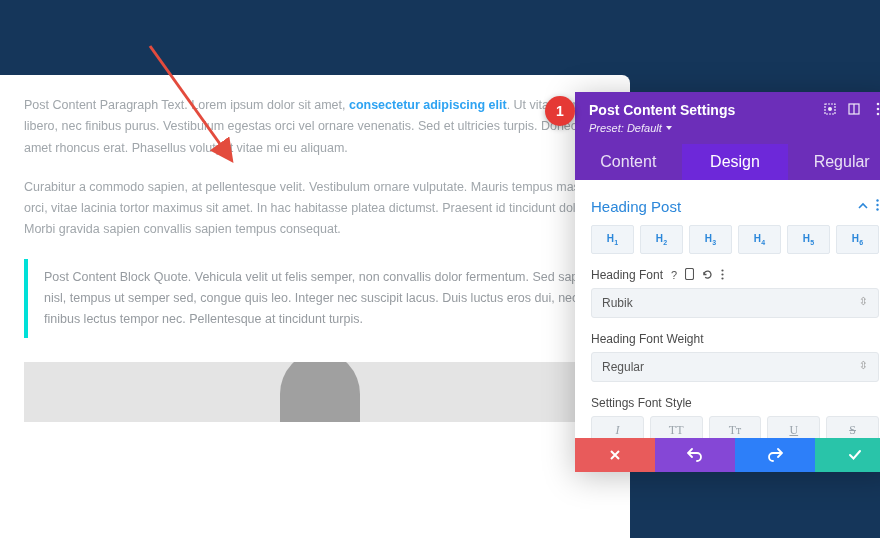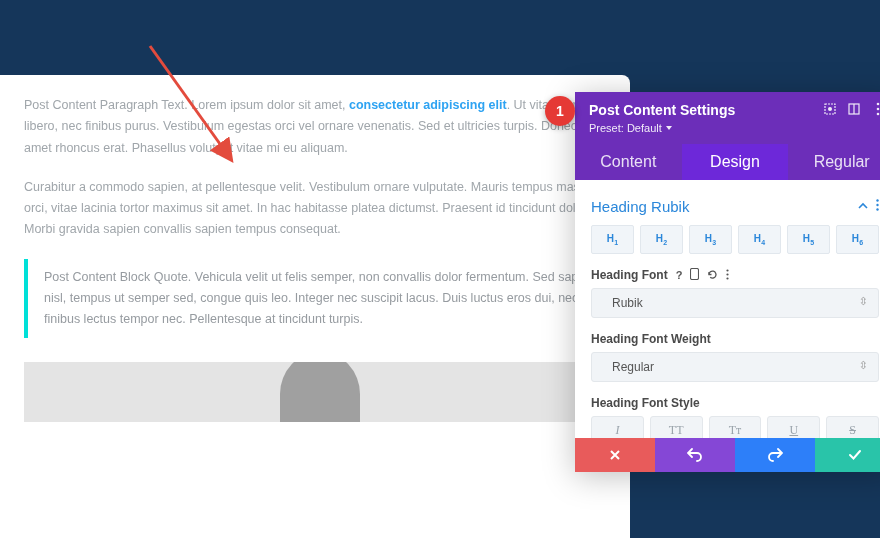--- a/index.html
+++ b/index.html
@@ -13,42 +13,42 @@
 .img-placeholder { margin-top: 24px; background: #e4e4e4; height: 60px; position: relative; overflow: hidden; }
 .img-placeholder::after { content:''; position:absolute; left:44%; bottom:0; width:80px; height:70px; background:#a0a0a0; border-radius:50% 50% 0 0 / 60% 60% 0 0; }
 
 .arrow { position: absolute; left: 140px; top: 38px; pointer-events: none; }
 
 .annotation-badge { position: absolute; left: 545px; top: 96px; width: 30px; height: 30px; background: #e53935; border-radius: 50%; color: #fff; font-weight: 700; font-size: 14px; display: flex; align-items: center; justify-content: center; box-shadow: 0 2px 6px rgba(0,0,0,.3); z-index: 50; }
 
 .panel { position: absolute; left: 575px; top: 92px; width: 320px; background: #fff; box-shadow: 0 4px 30px rgba(0,0,0,.25); border-radius: 0; z-index: 30; }
 .panel-header { background: #6c2eb9; color: #fff; padding: 10px 14px 8px; position: relative; }
 .panel-title { font-size: 14px; font-weight: 600; }
-.panel-preset { font-size: 11px; opacity: .9; margin-top: 2px; display: inline-flex; align-items: center; gap: 4px; cursor: pointer; }
+.panel-preset { font-size: 11px; opacity: .9; margin-top: 2px; display: inline-flex; align-items: center; gap: 4px; cursor: pointer; font-style: italic; }
 .panel-preset::after { content:''; border-left:3px solid transparent; border-right:3px solid transparent; border-top:4px solid #fff; display:inline-block; }
 .panel-header-icons { position: absolute; right: 10px; top: 10px; display: flex; gap: 10px; align-items: center; }
 .panel-header-icons span { width: 14px; height: 14px; display: inline-flex; align-items: center; justify-content: center; cursor: pointer; opacity: .9; }
 
 .tabs { display: flex; background: #6c2eb9; }
 .tab { flex: 1; text-align: center; padding: 9px 4px; font-size: 16px; color: rgba(255,255,255,.85); cursor: pointer; }
 .tab.active { background: #6d28d9; color: #fff; font-weight: 500; }
 
 .panel-body { padding: 12px 16px 0; max-height: 258px; overflow: hidden; position: relative; }
 .section-header { display: flex; align-items: center; justify-content: space-between; color: #2b87da; font-size: 15px; font-weight: 500; padding: 6px 0 10px; }
 .section-header-icons { display: flex; gap: 8px; align-items: center; }
 .section-header-icons span { color: #2b87da; cursor: pointer; font-size: 12px; }
 
 .h-tabs { display: flex; gap: 6px; margin-bottom: 14px; }
 .h-tab { flex: 1; background: #f1f5f9; border: 1px solid #e1e7ed; color: #2b87da; font-size: 10px; font-weight: 700; text-align: center; padding: 7px 0; cursor: pointer; border-radius: 2px; letter-spacing: .3px; }
 .h-tab .sub { font-size: 7px; vertical-align: sub; }
 
-.field-label { font-size: 12px; color: #4a4a4a; font-weight: 700; margin-bottom: 6px; display: flex; align-items: flex-start; gap: 8px; }
+.field-label { font-size: 12px; color: #4a4a4a; font-weight: 400; margin-bottom: 6px; display: flex; align-items: flex-start; gap: 8px; }
 .field-label .mini-icons { display: inline-flex; gap: 8px; align-items: center; color: #555; font-size: 11px; }
 .field-label .mini-icons span { cursor: pointer; }
-.select { background: #f1f4f7; border: 1px solid #e3e7eb; border-radius: 3px; padding: 7px 20px; font-size: 12px; color: #555; margin-bottom: 14px; position: relative; cursor: pointer; }
+.select { background: #f1f4f7; border: 1px solid #e3e7eb; border-radius: 3px; padding: 7px 10px; font-size: 12px; color: #555; margin-bottom: 14px; position: relative; cursor: pointer; }
 .select::after { content:'⇳'; position:absolute; right:10px; top:6px; color:#999; font-size:11px; }
 
 .style-row { display: flex; gap: 6px; margin-bottom: 10px; }
 .style-btn { flex: 1; background: #f1f4f7; border: 1px solid #e3e7eb; border-radius: 3px; padding: 6px 0; text-align: center; font-size: 12px; color: #9aa3ab; cursor: pointer; font-family: Georgia, serif; }
 
 .panel-footer { display: flex; height: 34px; }
 .foot-btn { flex: 1; display: flex; align-items: center; justify-content: center; color: #fff; cursor: pointer; font-size: 14px; }
 .fb-close { background: #e85b5b; }
 .fb-undo { background: #8547d6; }
 .fb-redo { background: #2d7ff9; }
@@ -109,21 +109,21 @@
   </div>
 
   <div class="tabs">
     <div class="tab">Content</div>
     <div class="tab active">Design</div>
     <div class="tab">Regular</div>
   </div>
 
   <div class="panel-body">
     <div class="section-header">
-      <span>Heading Rubik</span>
+      <span>Heading Post</span>
       <span class="section-header-icons">
         <span><svg width="10" height="10" viewBox="0 0 10 10">
               <path d="M1 7 L5 3 L9 7" fill="none" stroke="#2b87da" stroke-width="1.6"></path>
             </svg></span>
         <span><svg width="3" height="12" viewBox="0 0 3 12">
               <circle cx="1.5" cy="1.5" r="1.2" fill="#2b87da"></circle>
               <circle cx="1.5" cy="6" r="1.2" fill="#2b87da"></circle>
               <circle cx="1.5" cy="10.5" r="1.2" fill="#2b87da"></circle>
             </svg></span>
       </span>
@@ -154,21 +154,21 @@
               <circle cx="1.5" cy="5.5" r="1.1" fill="#555"></circle>
               <circle cx="1.5" cy="9.5" r="1.1" fill="#555"></circle>
             </svg></span>
       </span>
     </div>
     <div class="select">Rubik</div>
 
     <div class="field-label">Heading Font Weight</div>
     <div class="select">Regular</div>
 
-    <div class="field-label">Heading Font Style</div>
+    <div class="field-label">Settings Font Style</div>
     <div class="style-row">
       <div class="style-btn" style="font-style:italic">I</div>
       <div class="style-btn">TT</div>
       <div class="style-btn">Tᴛ</div>
       <div class="style-btn" style="text-decoration:underline">U</div>
       <div class="style-btn" style="text-decoration:line-through">S</div>
     </div>
   </div>
 
   <div class="panel-footer">

